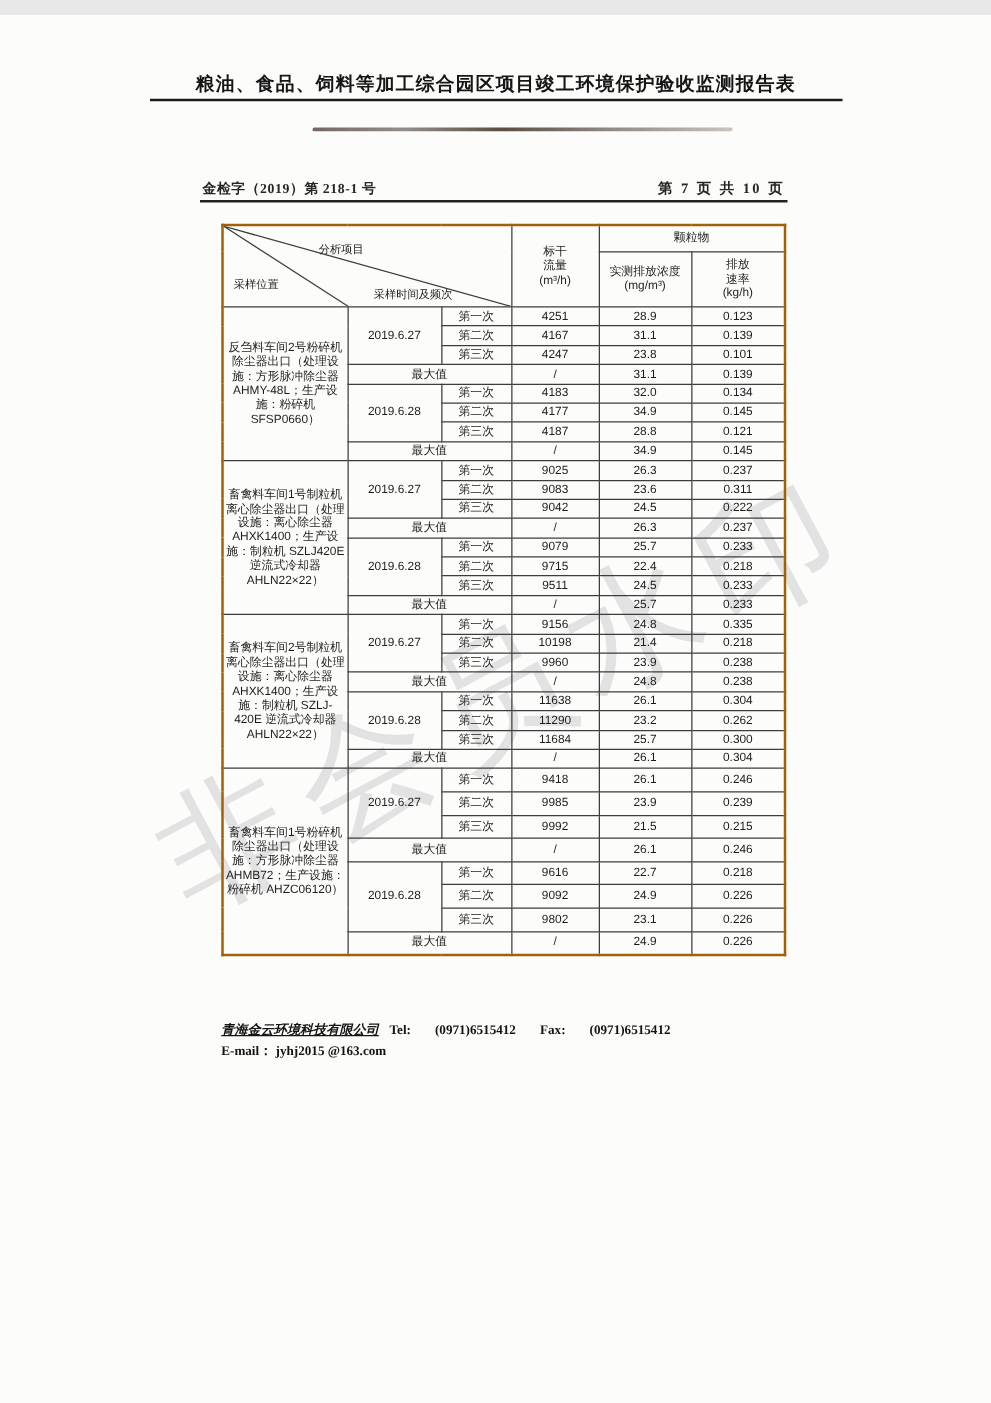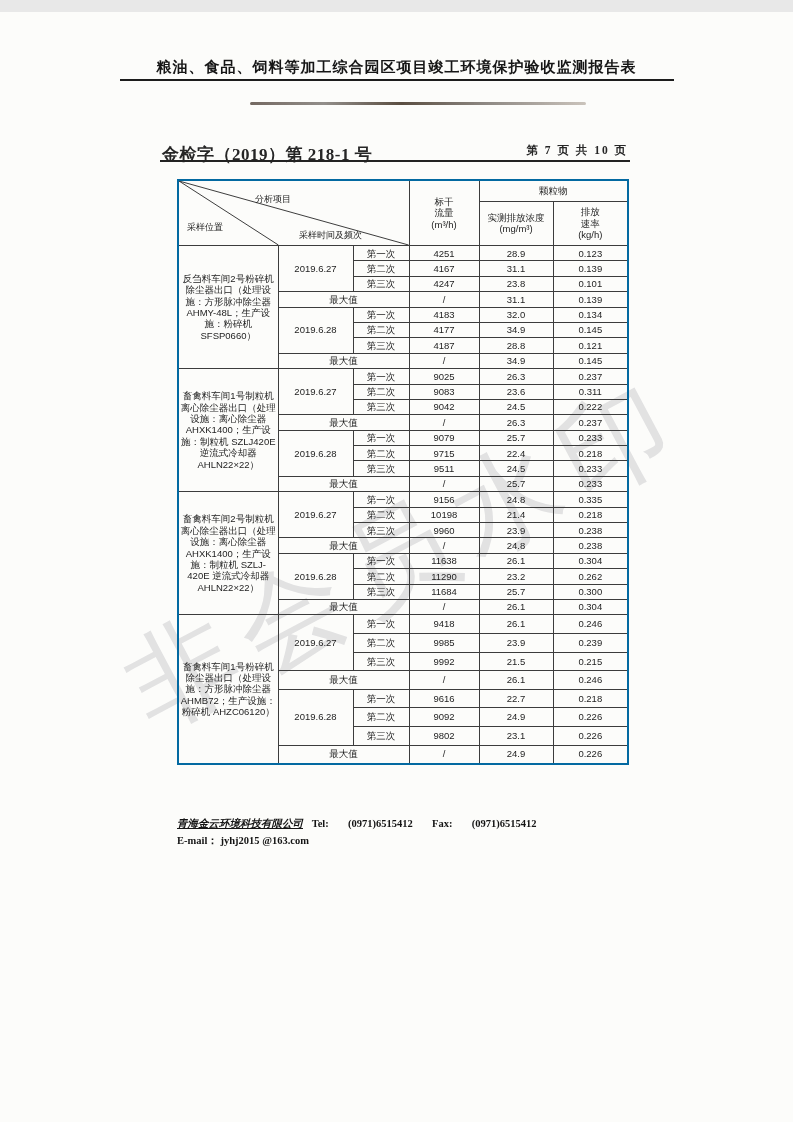--- a/index.html
+++ b/index.html
@@ -8,31 +8,31 @@
 
   .title{position:absolute;top:46px;left:0;width:100%;text-align:center;
          font-size:15px;font-weight:700;letter-spacing:1px;color:#161616;}
   .title-rule{position:absolute;top:67px;left:120px;width:554px;height:2px;background:#1c1c1c;}
 
   .smudge{position:absolute;top:90px;left:250px;width:336px;height:3px;border-radius:2px;
           background:linear-gradient(90deg,rgba(70,55,45,.75),rgba(40,32,26,.5) 22%,rgba(72,58,44,.9) 45%,rgba(50,40,32,.55) 70%,rgba(110,90,70,.35));
           filter:blur(.6px);}
 
   .doc-num{position:absolute;top:131px;left:162px;font-family:"Liberation Serif",serif;
-           font-size:17px;font-weight:700;color:#262626;letter-spacing:.5px;}
+           font-size:11px;font-weight:700;color:#262626;letter-spacing:.5px;}
   .page-ind{position:absolute;top:131px;right:165px;font-family:Liberation Serif, serif;
             font-size:11.5px;font-weight:700;color:#262626;letter-spacing:2px;}
   .head-rule{position:absolute;top:148px;left:160px;width:470px;height:2px;background:#222;}
 
   .watermark{position:absolute;top:470px;left:100px;font-size:108px;letter-spacing:14px;
              color:rgba(150,152,158,.26);white-space:nowrap;transform:rotate(-28deg);
              transform-origin:center;font-weight:400;pointer-events:none;}
 
   table.mon{position:absolute;top:167px;left:177px;width:450px;border-collapse:collapse;
-            table-layout:fixed;border:2px solid #0369a1;color:#1d1d1d;}
+            table-layout:fixed;border:2px solid #a16207;color:#1d1d1d;}
   table.mon td,table.mon th{border:1px solid #3c3c3c;text-align:center;vertical-align:middle;
             padding:0 1px;font-weight:400;font-size:9.5px;line-height:1.2;}
   thead .hline{white-space:pre-line;font-size:9px;line-height:1.35;}
   .corner{position:relative;padding:0;height:64px;}
   .corner svg{position:absolute;top:0;left:0;width:100%;height:100%;}
   .corner .lbl{position:absolute;font-size:9px;color:#1d1d1d;white-space:nowrap;}
   .lbl-analysis{top:13px;left:76px;}
   .lbl-location{top:41px;left:8px;}
   .lbl-timefreq{top:49px;left:120px;}
   tbody.b13 tr{height:15.4px;}

